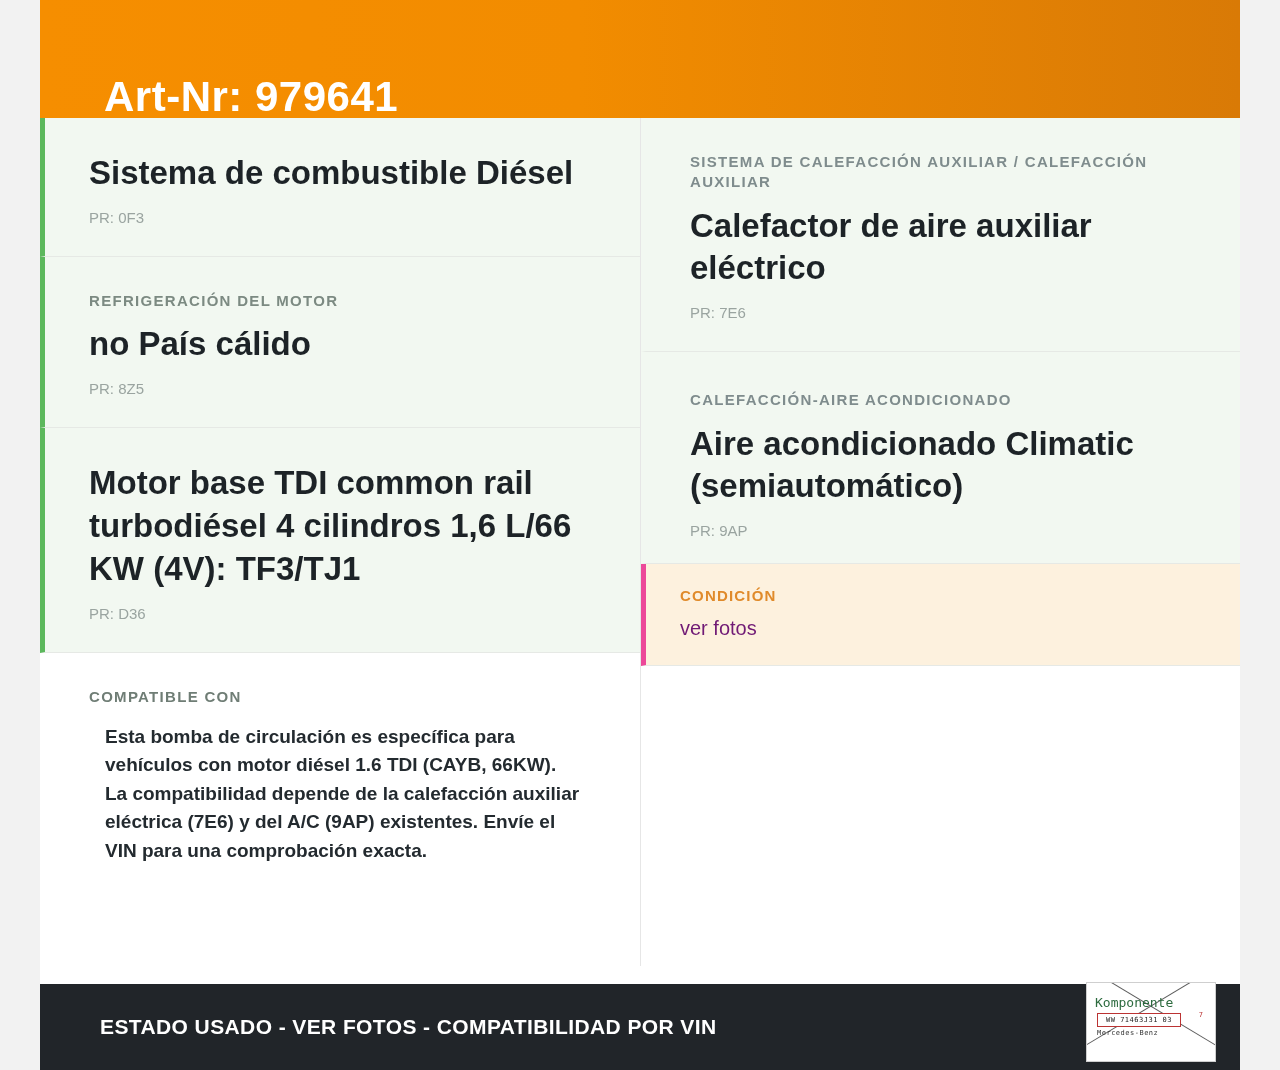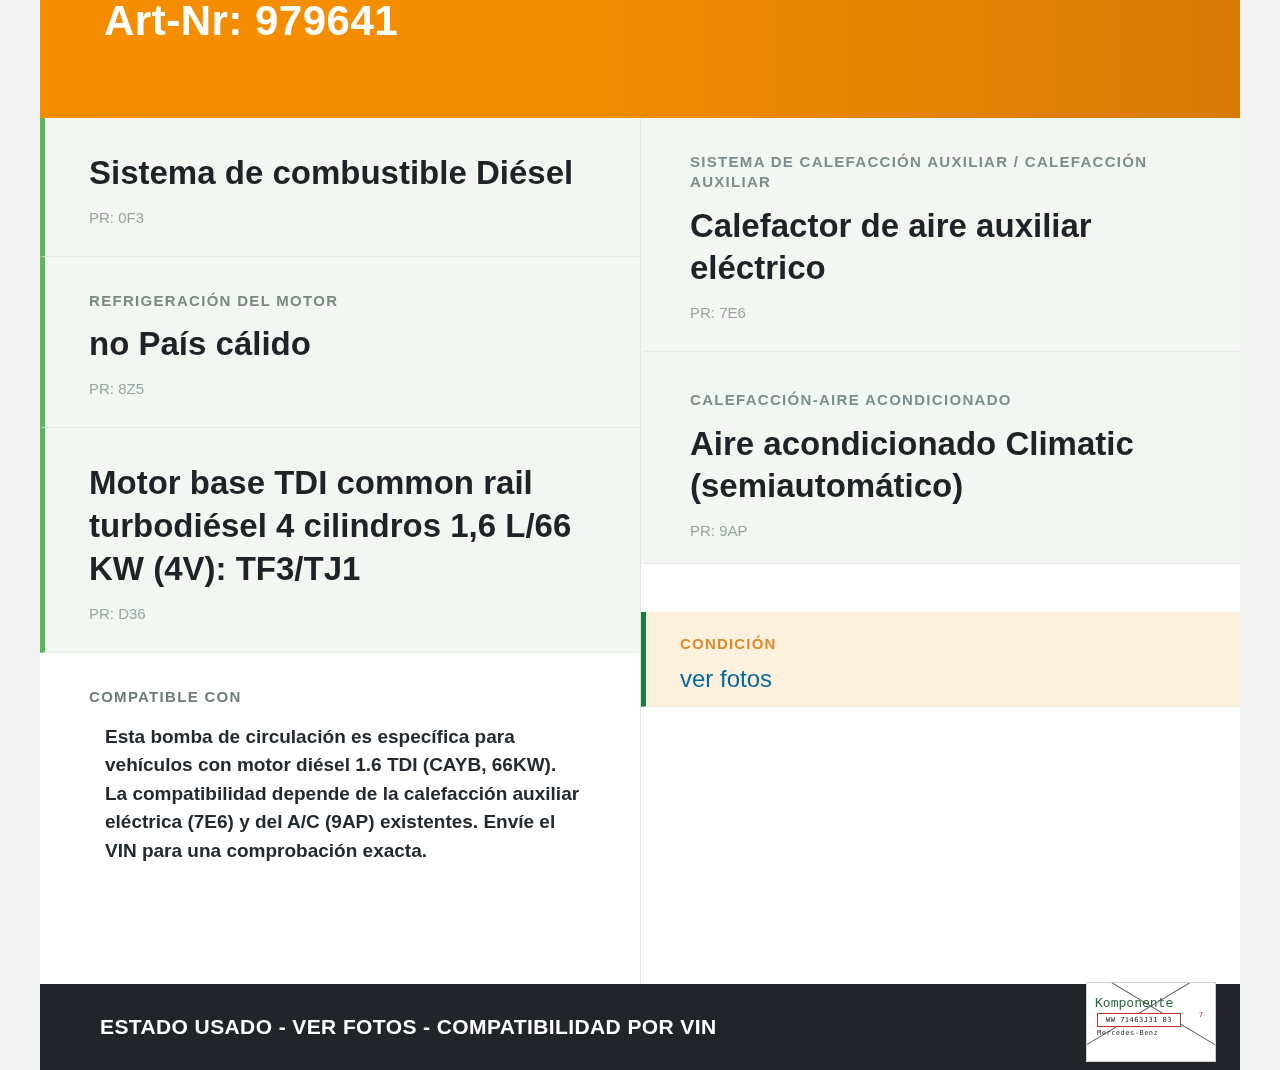--- a/index.html
+++ b/index.html
@@ -30,21 +30,21 @@
   }
   
   .header {
     position: absolute;
     left: 0;
     top: 0;
     width: 1200px;
     height: 118px;
     background: linear-gradient(90deg, #f68e00 0%, #f28c00 45%, #d97a06 100%);
     display: flex;
-    align-items: flex-start;
+    align-items: flex-end;
   }
   .header-title {
     color: #ffffff;
     font-size: 42px;
     font-weight: bold;
     letter-spacing: 0.5px;
     margin-left: 64px;
     line-height: 1;
   }
   
@@ -79,23 +79,22 @@
     background: #f2f8f1;
     border-left: 5px solid transparent;
   }
   .card.white {
     background: #ffffff;
     border-left: 5px solid transparent;
     border-bottom: none;
   }
   .card.warn {
     background: #fdf1de;
-    border-left: 5px solid #15803d;
-    padding: 22px 44px 12px 34px;
-    margin-top: 48px;
+    border-left: 5px solid #ec4899;
+    padding: 22px 44px 24px 34px;
   }
   .kicker {
     color: #7c8a82;
     font-size: 15px;
     font-weight: bold;
     letter-spacing: 1.3px;
     text-transform: uppercase;
     line-height: 1.35;
     margin: 0 0 12px 0;
   }
@@ -111,23 +110,23 @@
     color: #6f7d75;
   }
   .value {
     color: #1d2327;
     font-size: 33px;
     font-weight: bold;
     line-height: 1.3;
     margin: 0 0 14px 0;
   }
   .value.small {
-    font-size: 24px;
+    font-size: 20px;
     font-weight: normal;
-    color: #0369a1;
+    color: #701a75;
     margin-bottom: 0;
   }
   .pr {
     color: #9aa4a0;
     font-size: 15px;
     margin: 0;
   }
   .compat-body {
     color: #232a2f;
     font-size: 19px;

